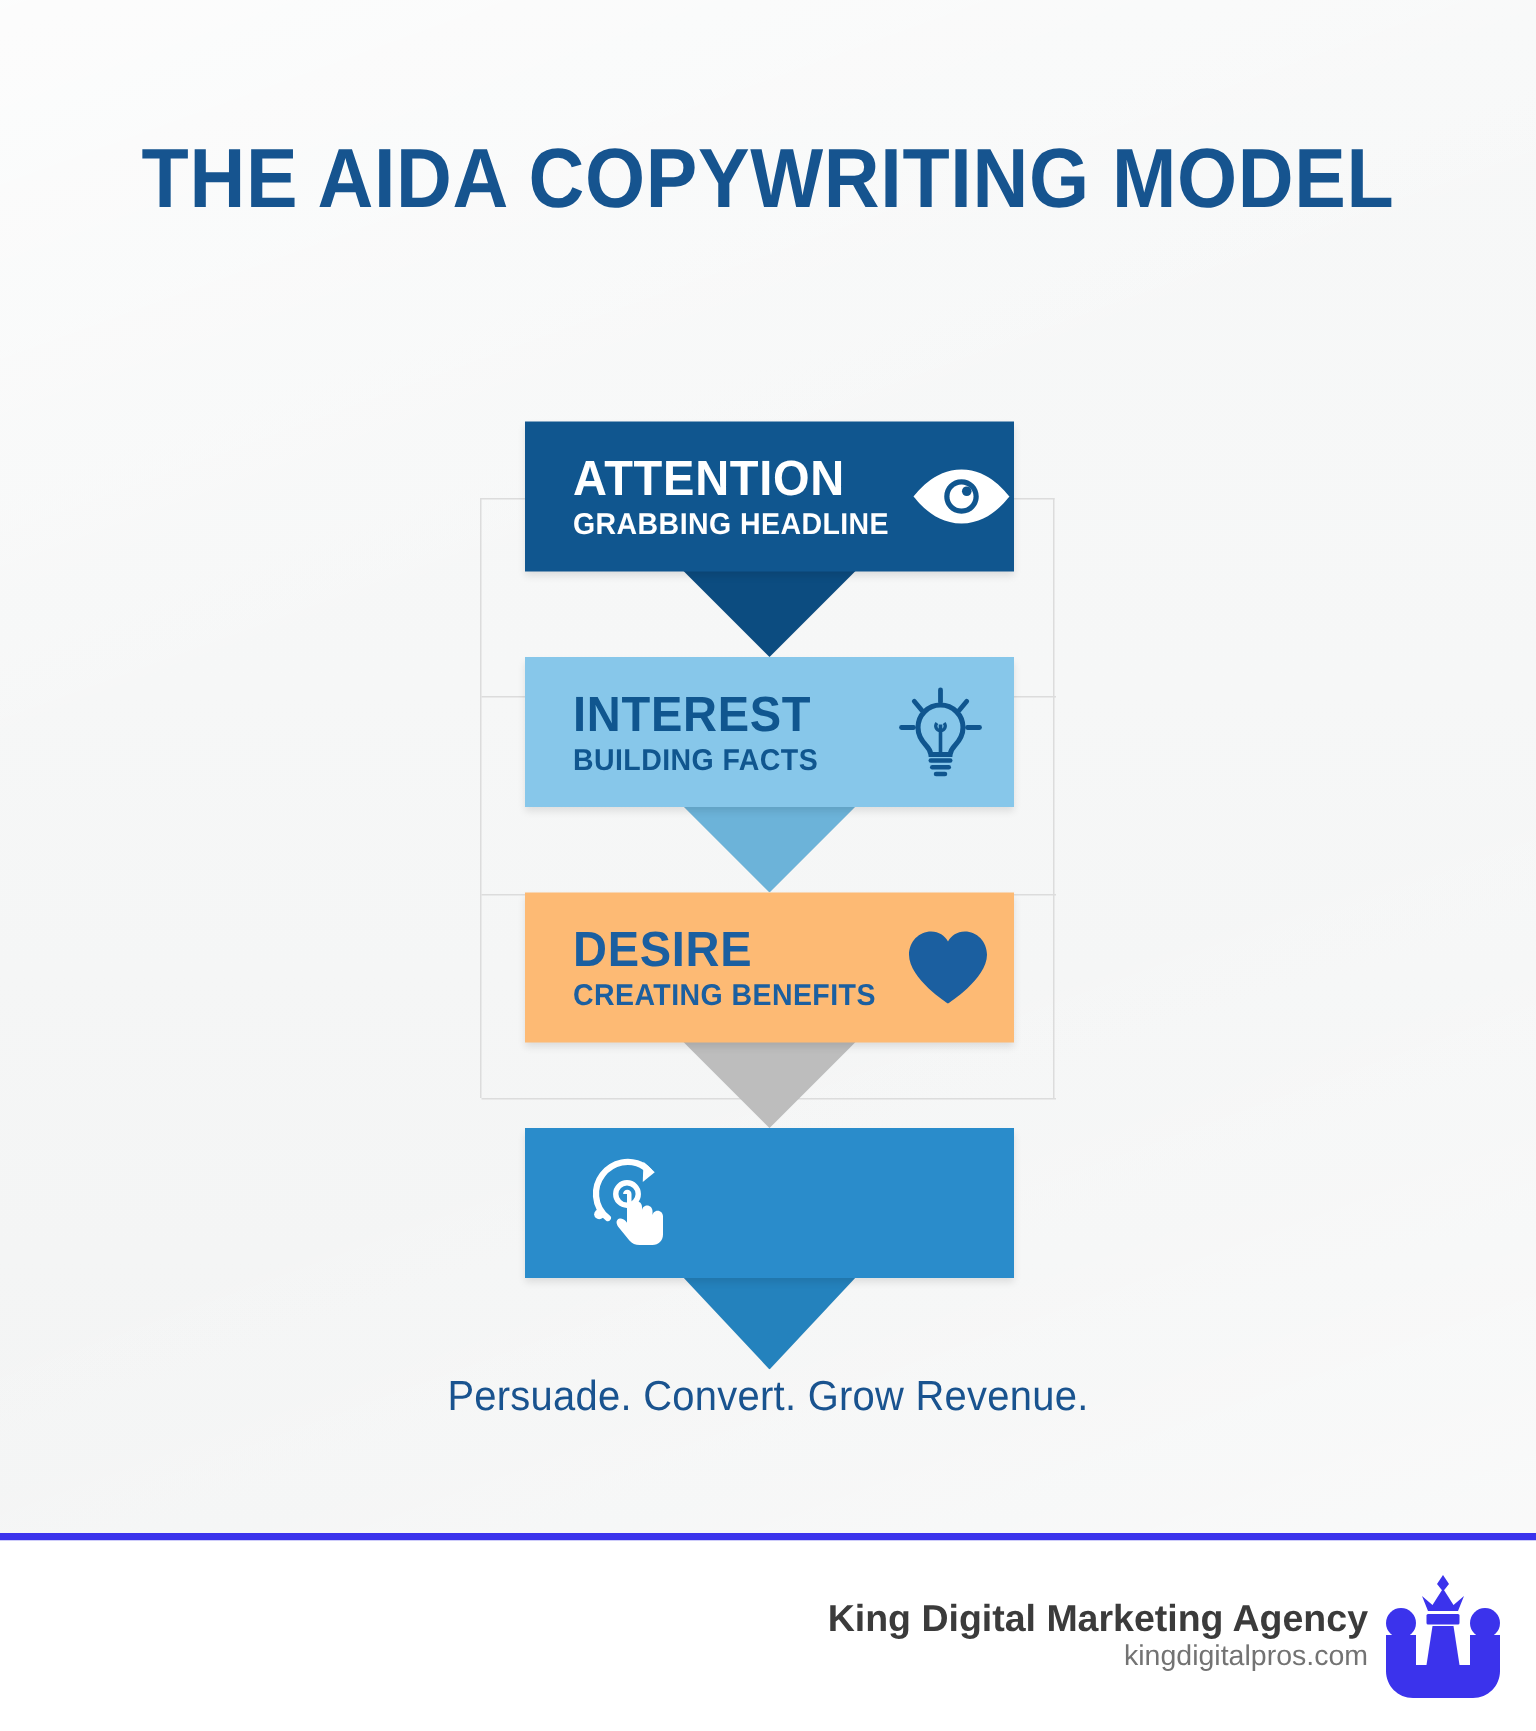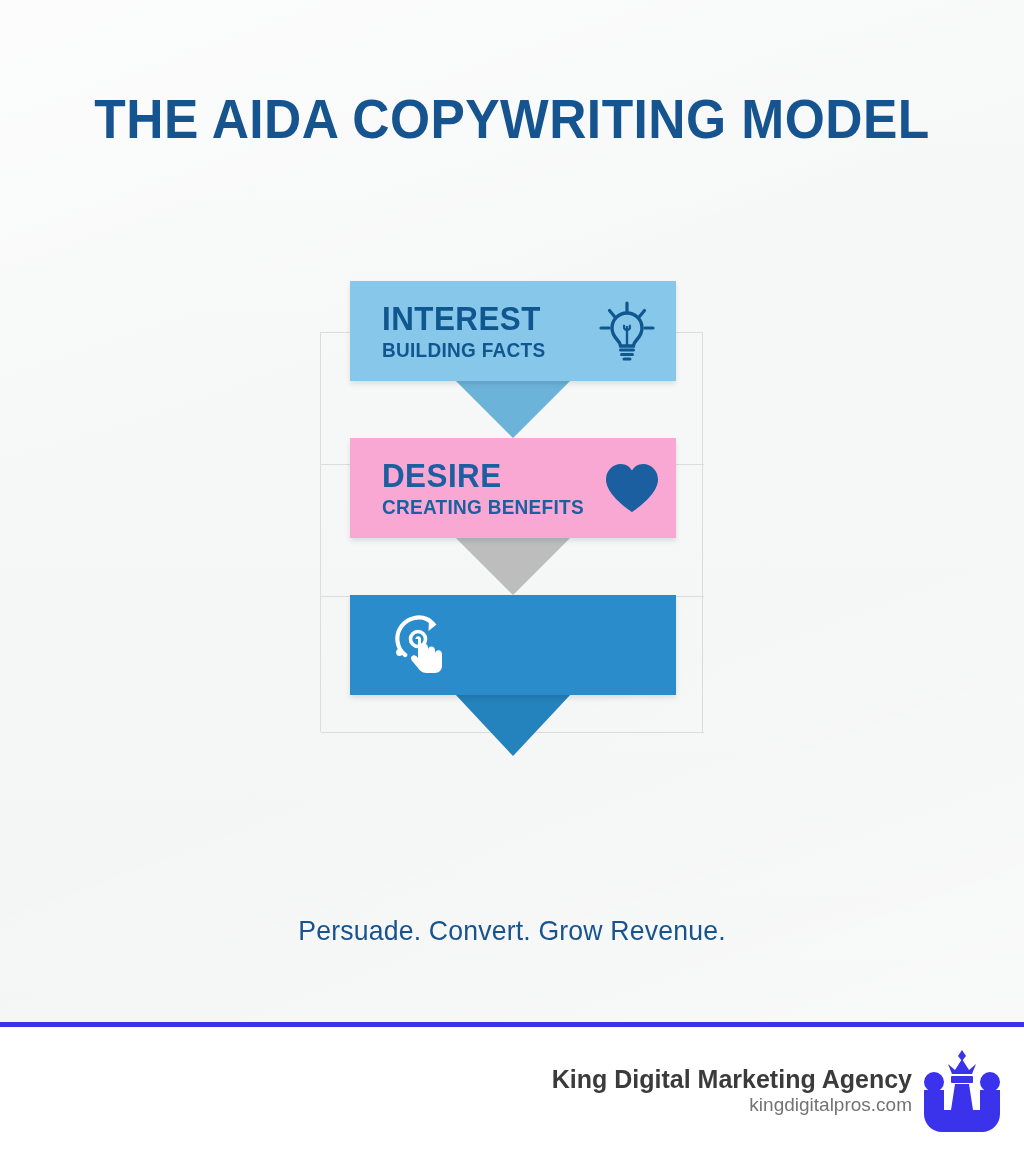--- a/index.html
+++ b/index.html
@@ -175,21 +175,21 @@
   .stage-attention .banner { background: #10568f; }
   .stage-attention .stage-title,
   .stage-attention .stage-sub { color: #ffffff; }
   .stage-attention .arrow-tab { background: #0c4c80; }
 
   .stage-interest .banner { background: #87c7ea; }
   .stage-interest .stage-title,
   .stage-interest .stage-sub { color: #10568f; }
   .stage-interest .arrow-tab { background: #6cb3d9; }
 
-  .stage-desire .banner { background: #f9a8d4; }
+  .stage-desire .banner { background: #fdba74; }
   .stage-desire .stage-title,
   .stage-desire .stage-sub { color: #1b5fa0; }
   .stage-desire .arrow-tab { background: #bdbdbd; }
 
   .stage-action .banner { background: #2a8ccb; }
   .stage-action .stage-title,
   .stage-action .stage-sub { color: #ffffff; }
   .stage-action .arrow-tab { background: #2482bd; }
 
   .stage-action .arrow-tab { height: 62px; }
@@ -276,20 +276,39 @@
   <div class="title">THE AIDA COPYWRITING MODEL</div>
 
   <div class="grid-frame">
     <div class="grid-line g1"></div>
     <div class="grid-line g2"></div>
     <div class="grid-line g3"></div>
   </div>
 
   <div class="funnel">
 
+    <div class="stage stage-attention">
+      <div class="banner">
+        <div class="labels">
+          <div class="stage-title">ATTENTION</div>
+          <div class="stage-sub">GRABBING HEADLINE</div>
+        </div>
+        <div class="icon-box">
+          <svg width="66" height="40" viewBox="0 0 66 40">
+            <path d="M33 2 C14 2 3 18 1 20 C3 22 14 38 33 38 C52 38 63 22 65 20 C63 18 52 2 33 2 Z M33 8.5 C39.4 8.5 44.5 13.6 44.5 20 C44.5 26.4 39.4 31.5 33 31.5 C26.6 31.5 21.5 26.4 21.5 20 C21.5 13.6 26.6 8.5 33 8.5 Z" fill="#ffffff"></path>
+            <circle cx="33" cy="20" r="8" fill="#ffffff"></circle>
+            <circle cx="36.5" cy="16.5" r="3.2" fill="#10568f"></circle>
+          </svg>
+        </div>
+      </div>
+      <div class="arrow-wrap">
+        <div class="arrow-shadow"></div>
+        <div class="arrow-tab"></div>
+      </div>
+    </div>
 
     <div class="stage stage-interest">
       <div class="banner">
         <div class="labels">
           <div class="stage-title">INTEREST</div>
           <div class="stage-sub">BUILDING FACTS</div>
         </div>
         <div class="icon-box">
           <svg width="62" height="62" viewBox="0 0 62 62">
             <g stroke="#10568f" stroke-width="3.2" stroke-linecap="round" fill="none">

